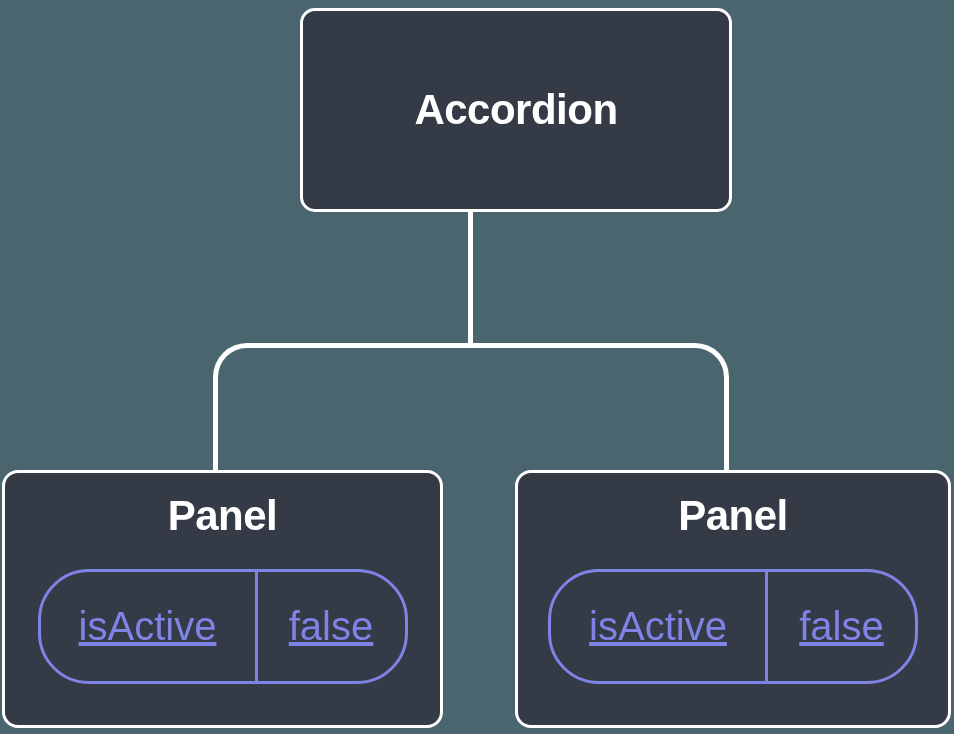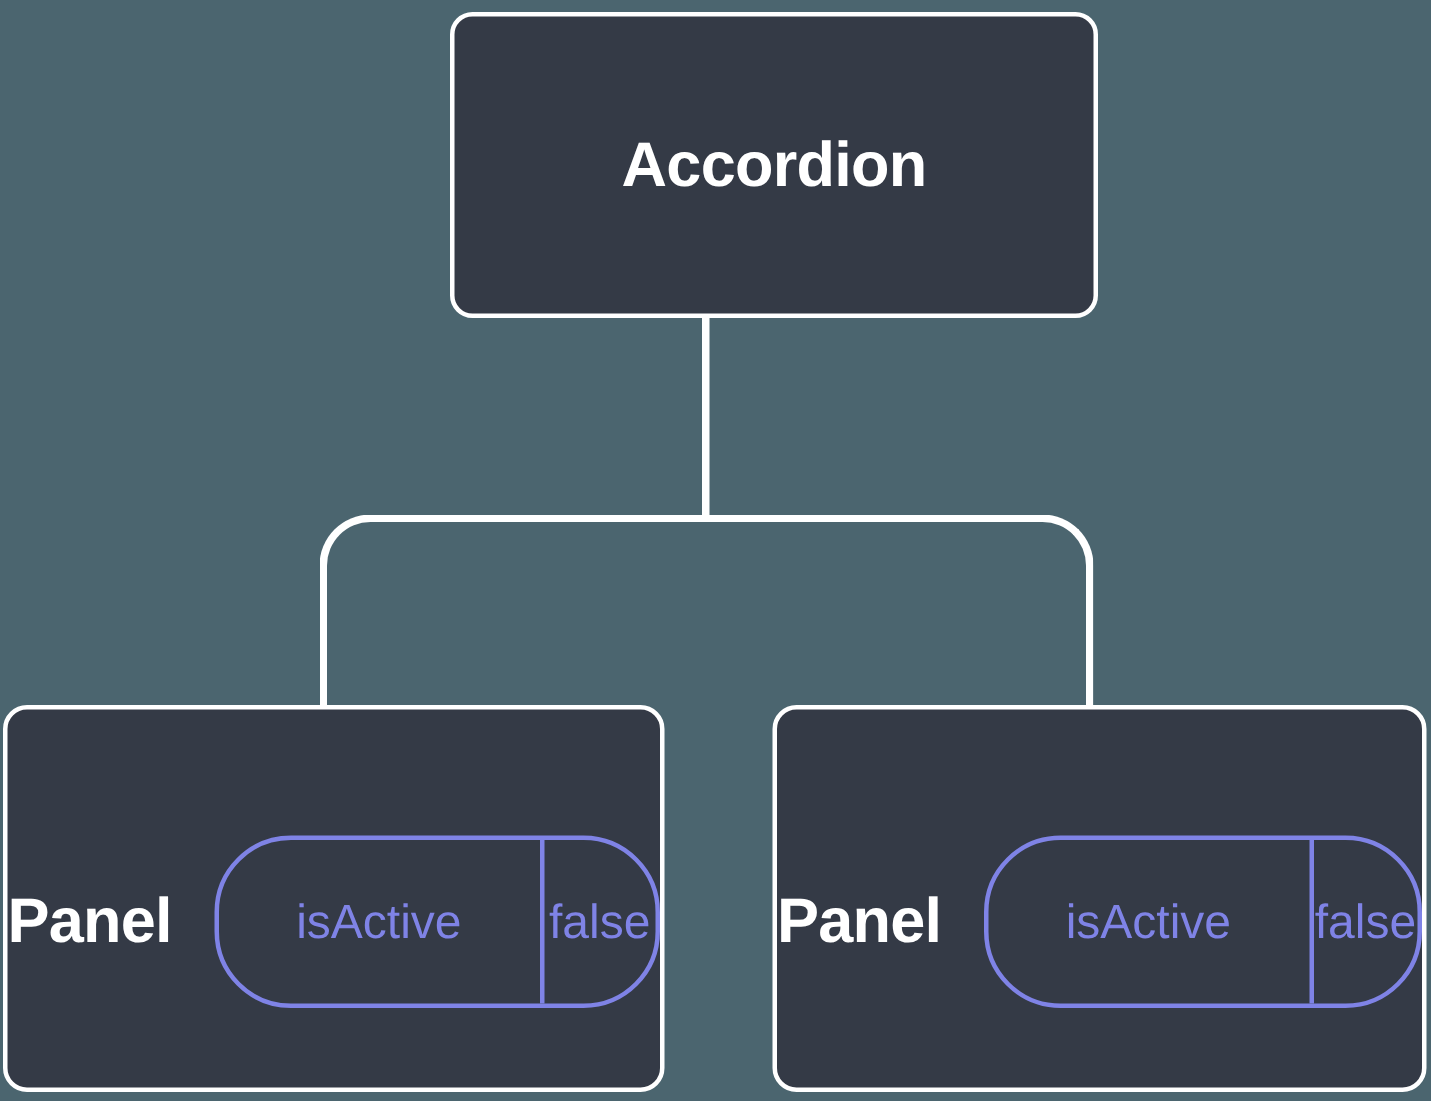--- a/index.html
+++ b/index.html
@@ -58,38 +58,39 @@
     border: 5px solid var(--node-border, #FFFFFF);
     border-bottom: none;
     border-radius: 34px 34px 0 0;
   }
   
   .panel-node {
     top: 470px;
     height: 258px;
     border-radius: 16px;
     display: flex;
-    flex-direction: row;
+    flex-direction: column;
     align-items: center;
-    padding-top: 30px;
+    padding-top: 18px;
     gap: 28px;
   }
   .panel-left  { left: 2px;  width: 441px; }
   .panel-right { left: 515px; width: 436px; }
   .state-pill {
     width: 370px;
     height: 115px;
     box-sizing: border-box;
     border: 3px solid var(--state-accent, #7F83E6);
     border-radius: 51px;
     display: flex;
     align-items: stretch;
     color: var(--state-accent, #7F83E6);
-    font-size: 32px;
+    font-size: 40px;
     font-weight: 400;
+    text-decoration: underline;
   }
   .pill-key {
     flex: 0 0 214px;
     display: flex;
     align-items: center;
     justify-content: center;
     border-right: 3px solid var(--state-accent, #7F83E6);
   }
   .pill-value {
     flex: 1;

